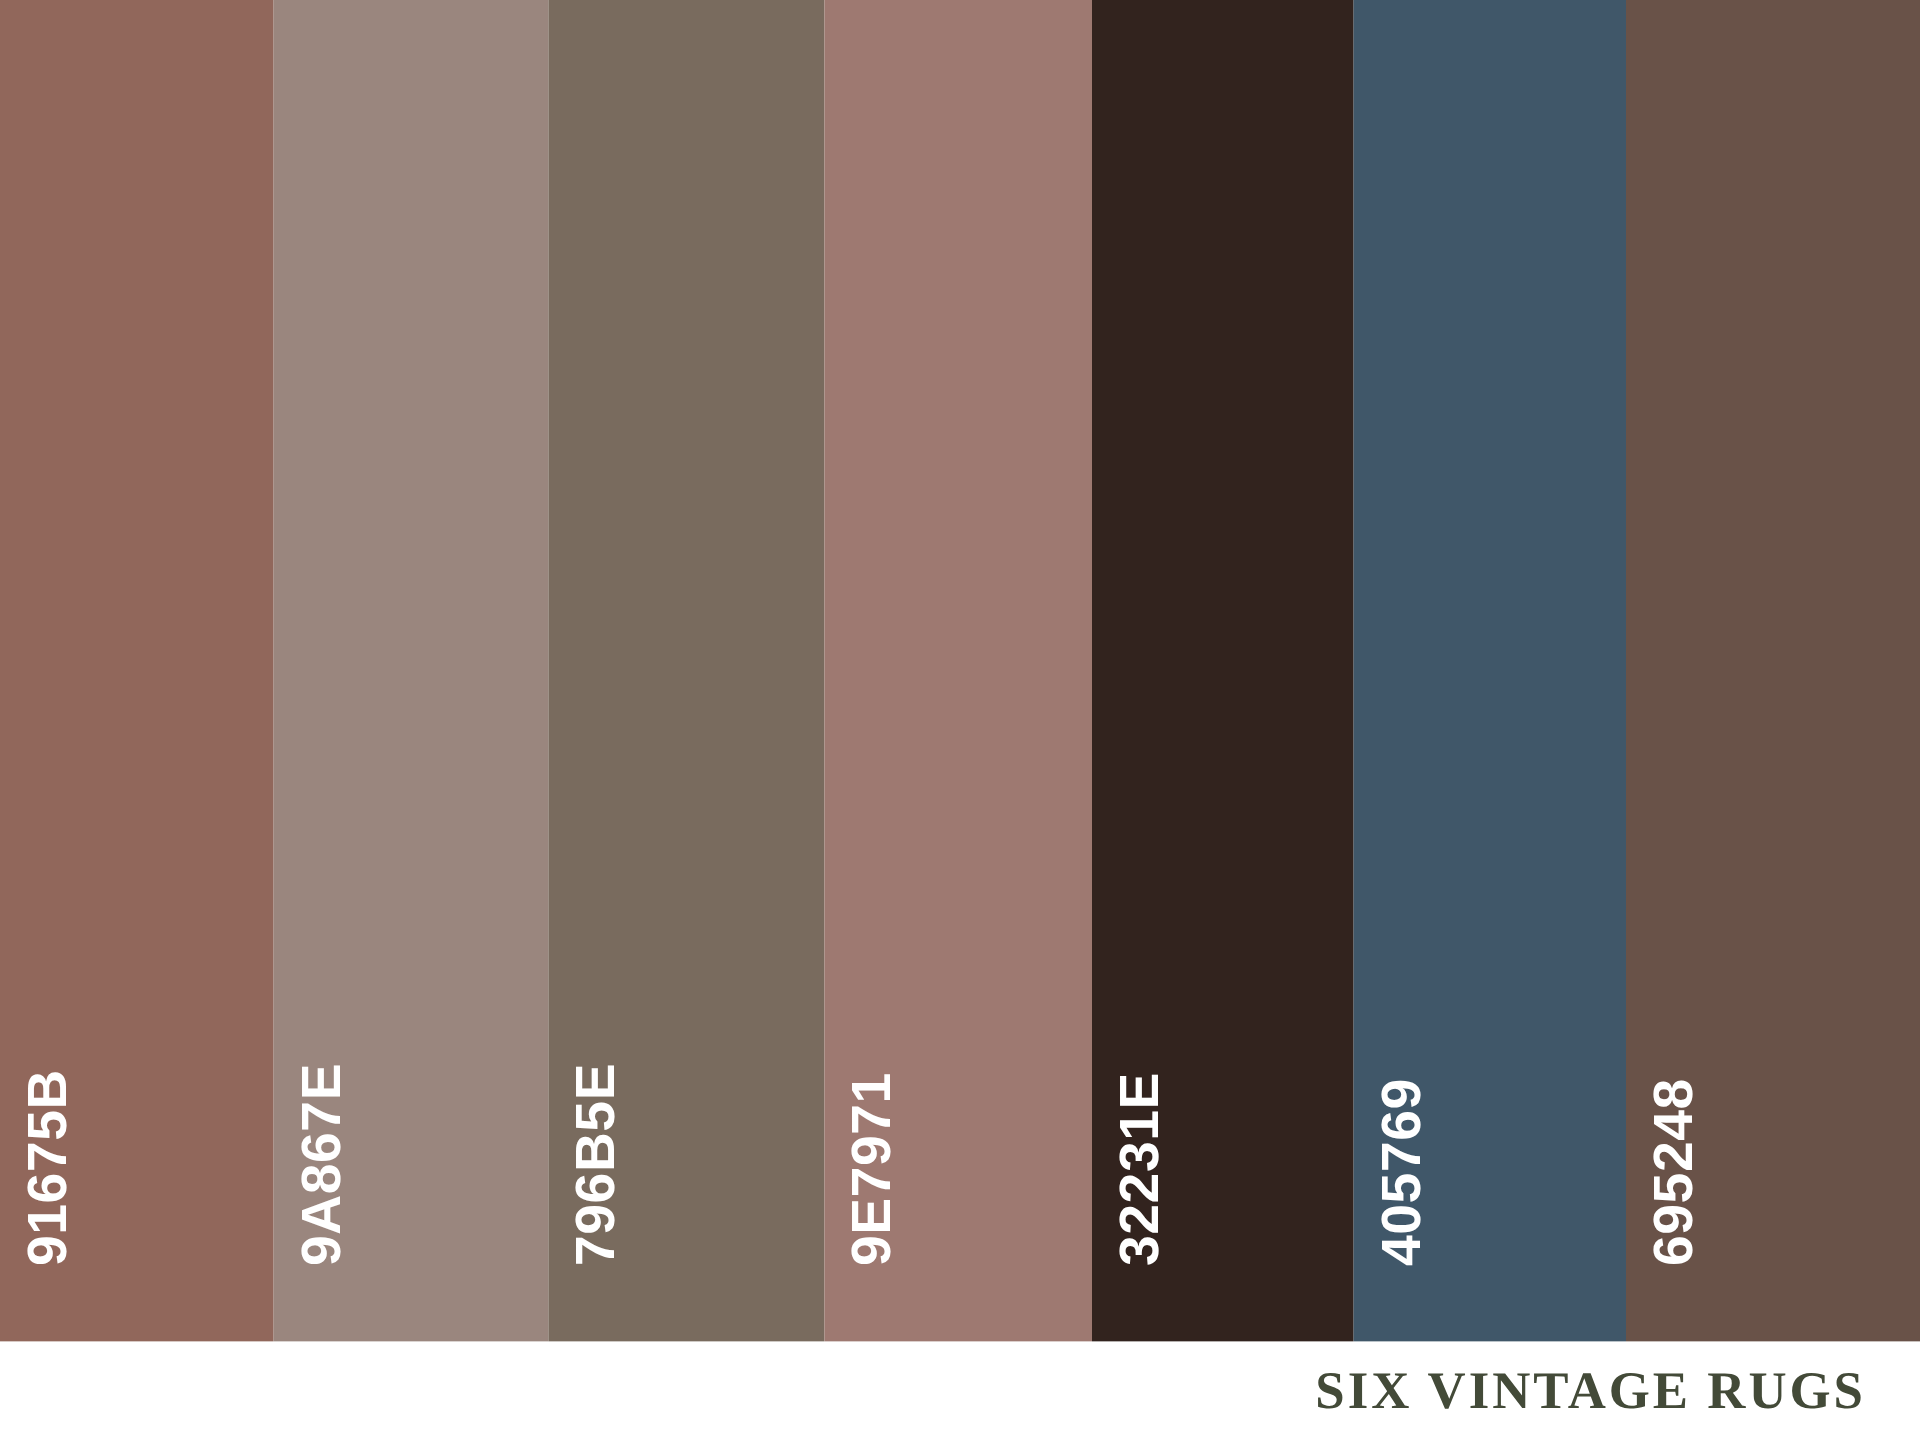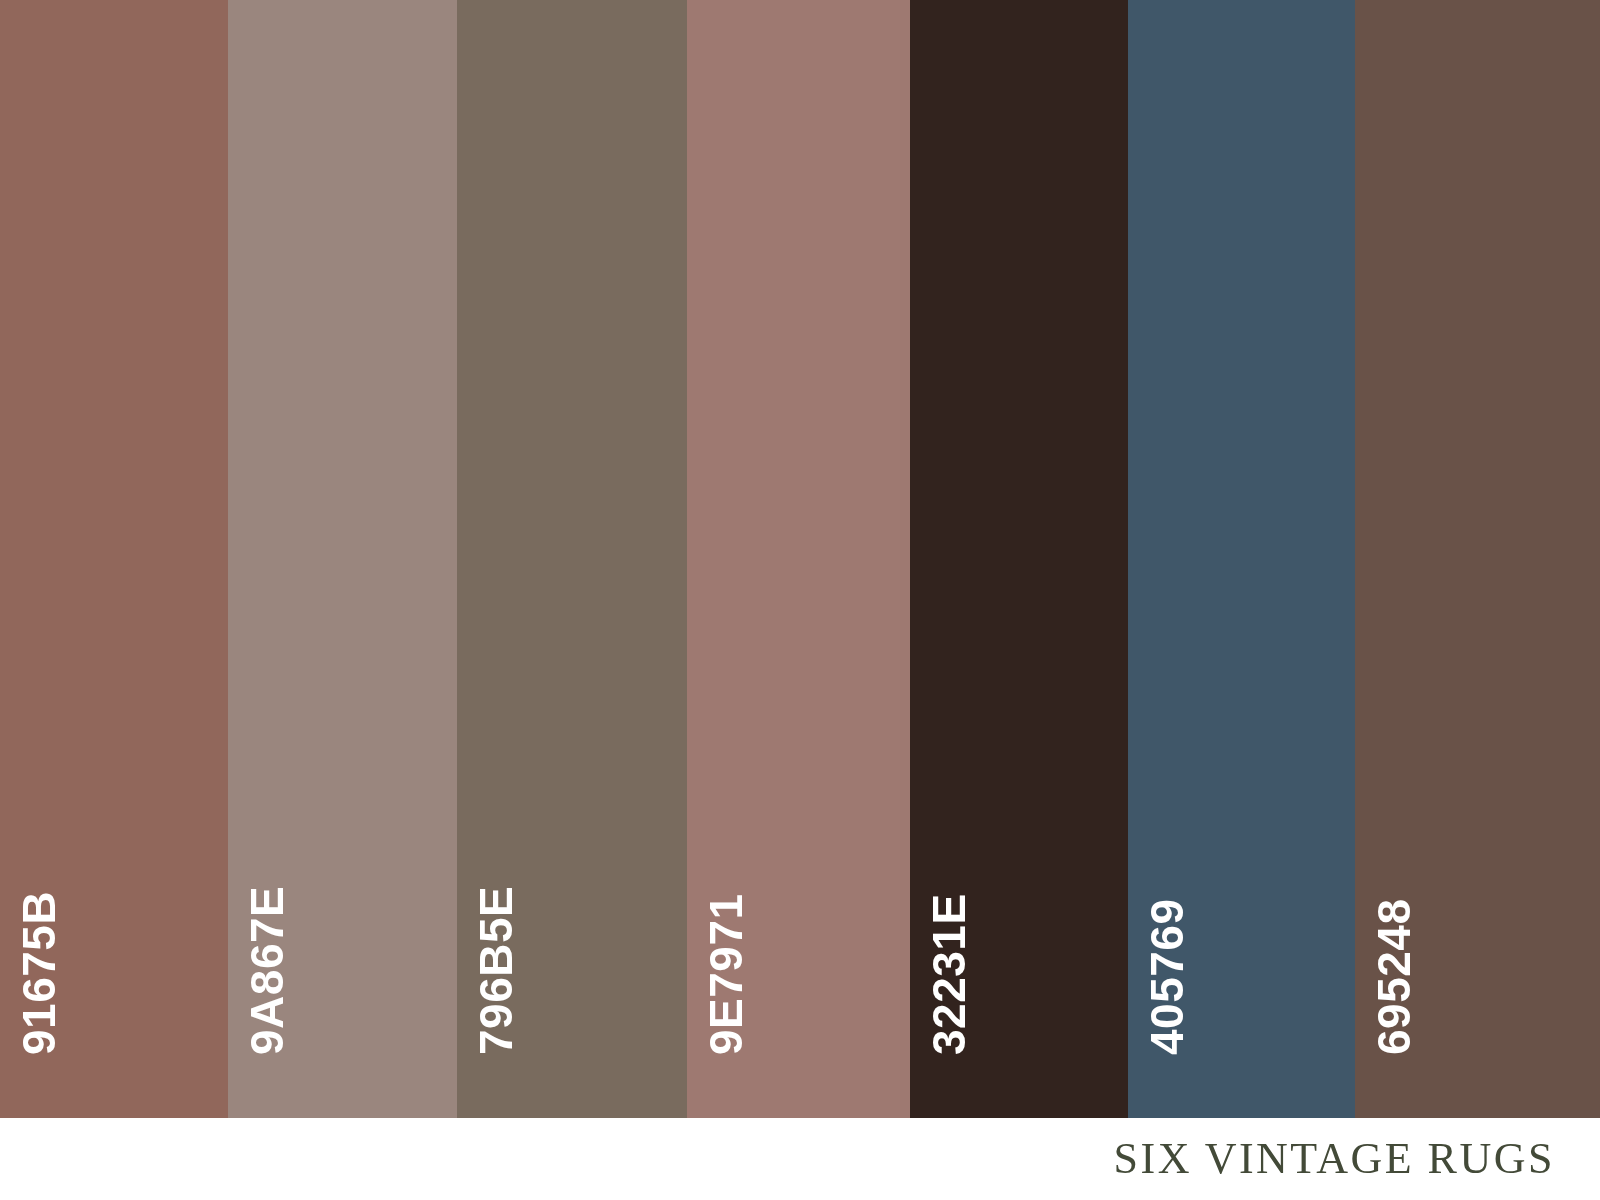--- a/index.html
+++ b/index.html
@@ -60,21 +60,21 @@
     width: 1600px;
     height: 82px;
     background: #ffffff;
     display: flex;
     align-items: center;
     justify-content: flex-end;
   }
   #brand-wordmark {
     font-family: "Liberation Serif", serif;
     font-size: 44px;
-    font-weight: 400;
+    font-weight: 700;
     letter-spacing: 2.5px;
     color: #434a38;
     margin-right: 45px;
     line-height: 1;
     white-space: nowrap;
   }
 </style>
 </head>
 <body>
 

